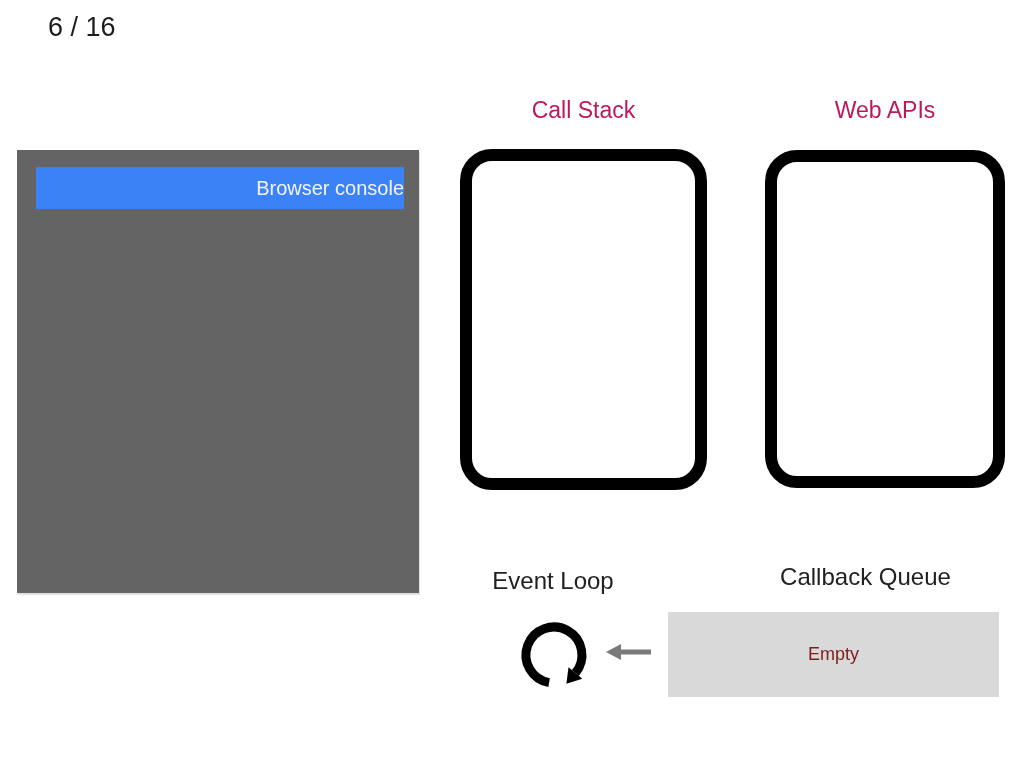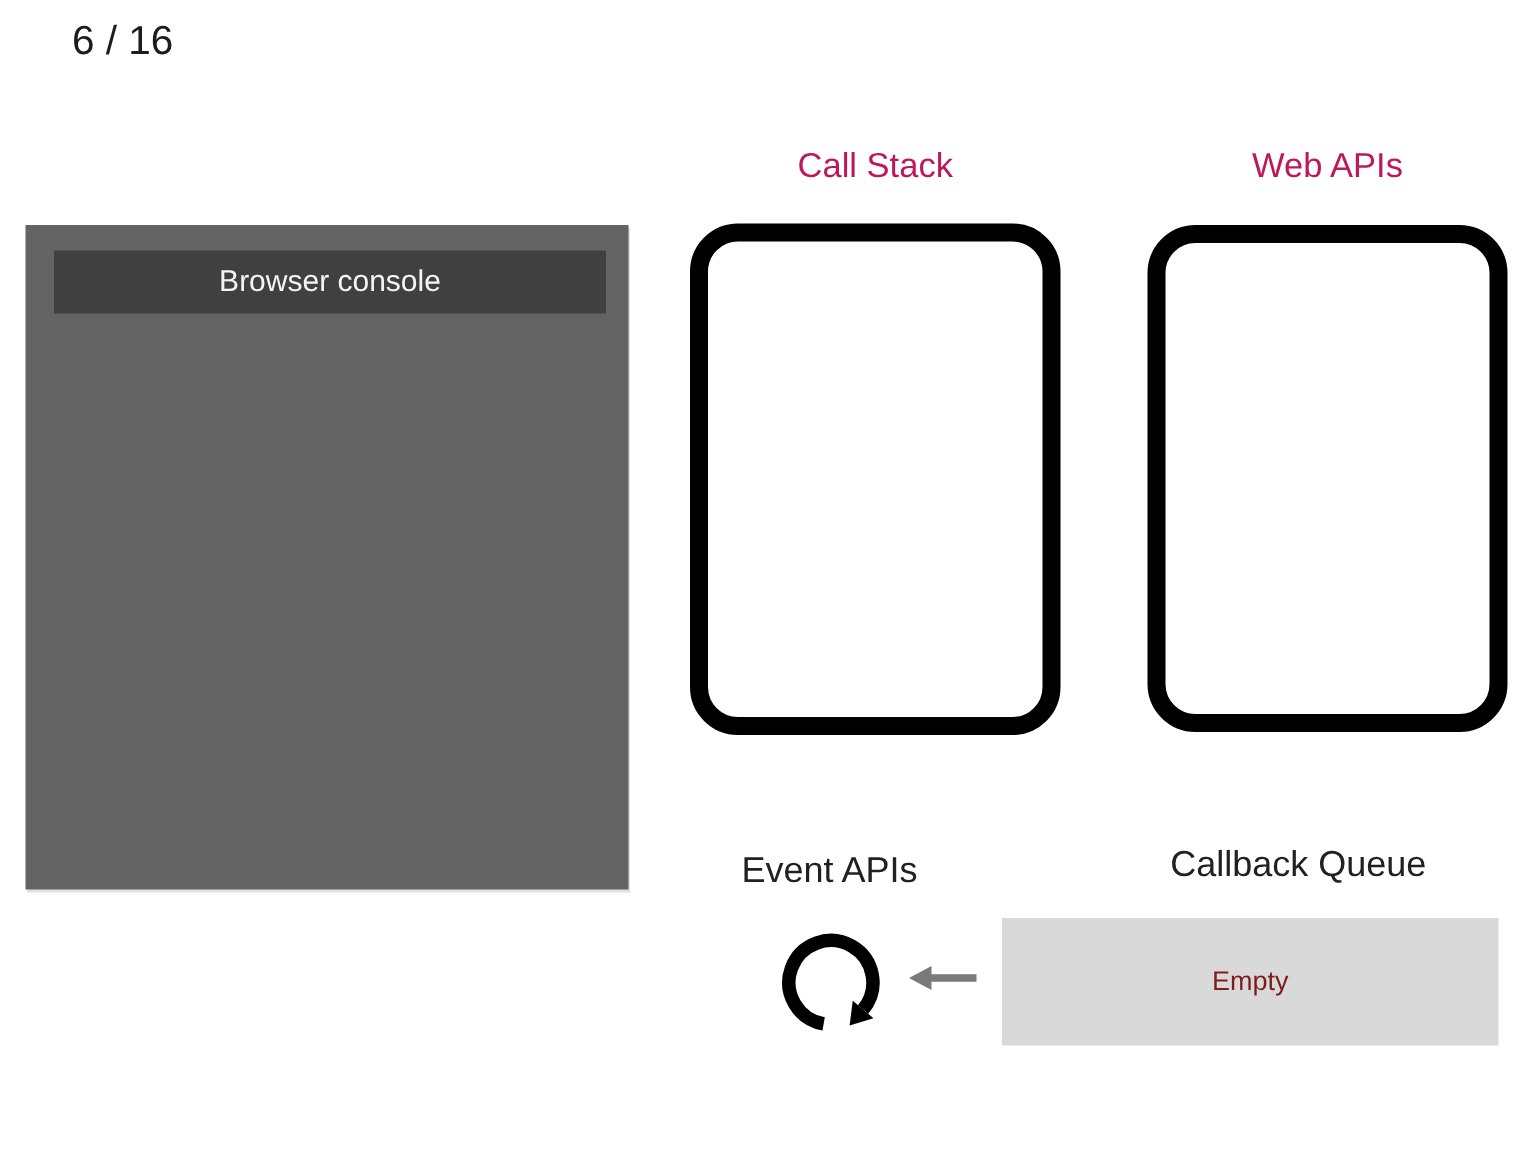--- a/index.html
+++ b/index.html
@@ -24,25 +24,25 @@
   .console-panel{
     left:17px;top:150px;
     width:402px;height:443px;
     background:#646464;
     box-shadow:1px 2px 0 0 rgba(0,0,0,0.12);
   }
   .console-titlebar{
     position:absolute;
     left:19px;top:17px;
     width:368px;height:42px;
-    background:#404040;
+    background:#3b82f6;
     color:#f4f4f4;
     font-size:20px;
     line-height:42px;
-    text-align:center;
+    text-align:right;
   }
   .console-output{
     position:absolute;
     left:19px;top:59px;
     width:368px;height:367px;
     background:#ffffff;
     color:#000000;
   }
   .console-line{
     padding:33px 0 0 21px;
@@ -106,21 +106,21 @@
 <div class="abs console-panel">
   <div class="console-titlebar">Browser console</div>
 </div>
 
 <div class="abs big-label call-stack-label">Call Stack</div>
 <div class="abs thick-box call-stack-box"></div>
 
 <div class="abs big-label web-apis-label">Web APIs</div>
 <div class="abs thick-box web-apis-box"></div>
 
-<div class="abs small-label event-loop-label">Event APIs</div>
+<div class="abs small-label event-loop-label">Event Loop</div>
 
 <svg class="abs event-loop-icon" viewBox="0 0 72 72" xmlns="http://www.w3.org/2000/svg">
   <path d="M 31.1 63.6 A 28 28 0 1 1 57.4 54.0" fill="none" stroke="#000000" stroke-width="9"></path>
   <polygon points="50.5,48.2 64.3,59.8 48.4,64.7" fill="#000000"></polygon>
 </svg>
 
 <svg class="abs queue-arrow" viewBox="0 0 50 22" xmlns="http://www.w3.org/2000/svg">
   <line x1="14" y1="11" x2="47" y2="11" stroke="#7a7a7a" stroke-width="5"></line>
   <polygon points="2,11 17,3 17,19" fill="#7a7a7a"></polygon>
 </svg>

